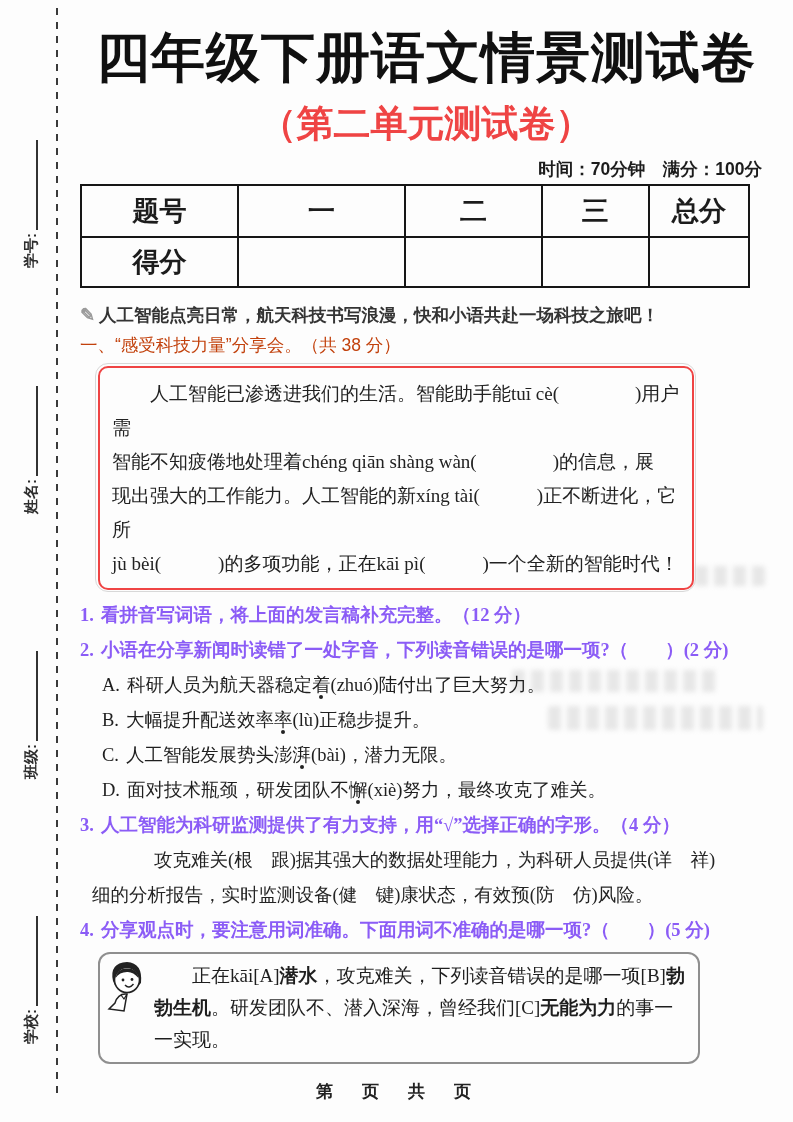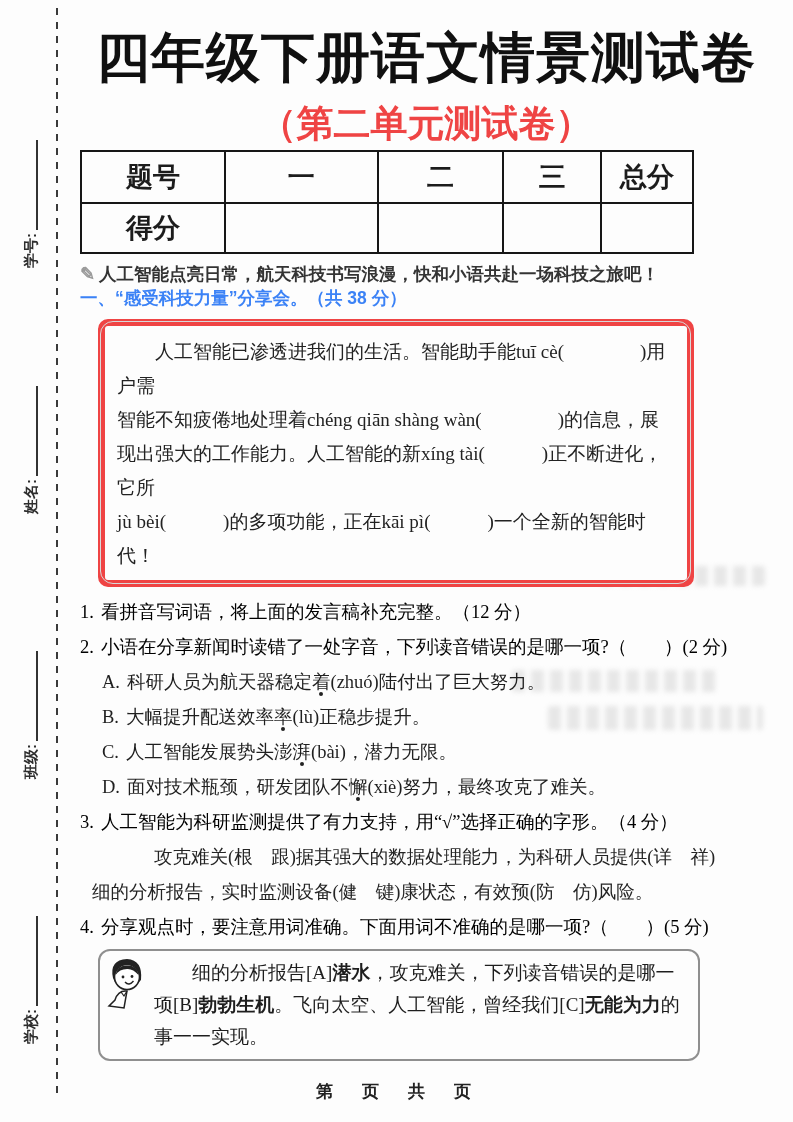--- a/index.html
+++ b/index.html
@@ -32,50 +32,50 @@
     margin-top:14px; text-align:center;
     font-family:"Liberation Sans", sans-serif;
     font-size:37px; line-height:44px; font-weight:800; color:#ef4444;
   }
   .meta {
     margin-top:12px; text-align:right; padding-right:10px;
     font-family:"Liberation Sans", sans-serif;
     font-size:17.5px; line-height:22px; font-weight:700;
   }
   table.score {
-    margin-top:4px; width:614px; border-collapse:collapse; table-layout:fixed;
+    margin-top:4px; width:670px; border-collapse:collapse; table-layout:fixed;
   }
   table.score td {
     border:2px solid #161616; text-align:center;
     font-size:27px; font-weight:700; font-family:"Liberation Sans", sans-serif;
   }
   table.score tr:first-child td { height:48px; }
   table.score tr:last-child td { height:46px; }
   .intro {
-    margin-top:8px; color:#343434; font-weight:700;
+    margin-top:15px; color:#343434; font-weight:700;
     font-family:"Liberation Sans", sans-serif; font-size:17.5px; line-height:24px;
   }
   .pencil { color:#9a9a9a; font-size:18px; margin-right:4px; }
   .section-h {
-    color:#3b82f6; font-weight:700;
+    margin-top:6px; color:#c2410c; font-weight:400;
     font-family:"Liberation Sans", sans-serif; font-size:17.5px; line-height:24px;
   }
   .pinyin-box {
     position:relative; margin:9px 78px 0 18px;
-    border:7px solid #ef4444; border-radius:10px;
+    border:2px solid #ef4444; border-radius:10px;
     padding:9px 10px 7px 12px; background:#fdfdfd;
   }
   .pinyin-box::after {
     content:""; position:absolute; inset:-5px -4px -4px -5px;
     border:1px solid #d8d8d8; border-radius:13px; pointer-events:none;
   }
   .box-line { font-size:19px; line-height:34px; white-space:pre-wrap; color:#222; }
   .box-line.indent { text-indent:2em; }
   .qa { margin-top:8px; font-size:18.5px; line-height:35px; }
-  .q-stem { margin:0; font-weight:400; color:#000000; }
+  .q-stem { margin:0; font-weight:700; color:#8b5cf6; }
   .q-num { margin-right:7px; }
   .option { margin-left:22px; font-weight:400; color:#1f1f1f; }
   .opt-label { margin-right:7px; }
   .em-dot { position:relative; }
   .em-dot::after {
     content:""; position:absolute; left:50%; bottom:-4px; transform:translateX(-50%);
     width:4px; height:4px; border-radius:50%; background:#222;
   }
   .q-body { margin-left:12px; font-weight:400; color:#242424; }
   .q-body.first { padding-left:62px; }
@@ -122,20 +122,21 @@
   </div>
 
   <div class="ghost" style="left:600px;top:566px;width:165px;height:20px"></div>
   <div class="ghost" style="left:512px;top:670px;width:205px;height:22px"></div>
   <div class="ghost" style="left:548px;top:706px;width:215px;height:24px"></div>
 
   <div class="main">
 
     <div class="title">四年级下册语文情景测试卷</div>
     <div class="subtitle">（第二单元测试卷）</div>
+    <div class="meta">时间：70分钟　满分：100分</div>
 
     <table class="score">
       <colgroup>
         <col style="width:23.5%">
           <col style="width:25%">
           <col style="width:20.5%">
           <col style="width:16%">
           <col style="width:15%">
       </colgroup>
       <tbody>
@@ -208,20 +209,20 @@
           <path d="M8 22 Q4 4 22 3 Q38 4 36 24 L33 27 Q35 12 21 11 Q10 11 10 26 Z" fill="#222"></path>
           <circle cx="22" cy="21" r="12.5" fill="#fff" stroke="#222" stroke-width="1.6"></circle>
           <path d="M10.5 19 Q12 9.5 22 9.5 Q32.5 9.5 33.5 19 Q28 12.5 22 13 Q14.5 13 10.5 19 Z" fill="#222"></path>
           <circle cx="18" cy="21" r="1.4" fill="#222"></circle>
           <circle cx="27" cy="20.5" r="1.4" fill="#222"></circle>
           <path d="M20 26 Q24 30.5 28.5 25" fill="#fff" stroke="#222" stroke-width="1.4"></path>
           <path d="M10 44 Q13 34 22 35 L19 52 L4 50 Z" fill="#fff" stroke="#222" stroke-width="1.5"></path>
           <path d="M16 36 L19 40 L22 35" fill="none" stroke="#222" stroke-width="1.2"></path>
         </svg>
       </span>
-      <p class="bubble-text"><span>细的分析报告</span><span>[A]</span><b>潜水</b><span>，攻克难关，下列读音错误的是哪一项</span><span>[B]</span><b>勃勃生机</b><span>。飞向太空、人工智能，曾经我们</span><span>[C]</span><b>无能为力</b><span>的事一一实现。</span></p>
+      <p class="bubble-text"><span>正在kāi</span><span>[A]</span><b>潜水</b><span>，攻克难关，下列读音错误的是哪一项</span><span>[B]</span><b>勃勃生机</b><span>。研发团队不、潜入深海，曾经我们</span><span>[C]</span><b>无能为力</b><span>的事一一实现。</span></p>
     </div>
 
   </div>
 
   <div class="footer">第　页　共　页</div>
 
 </div>
 
 </body></html>

